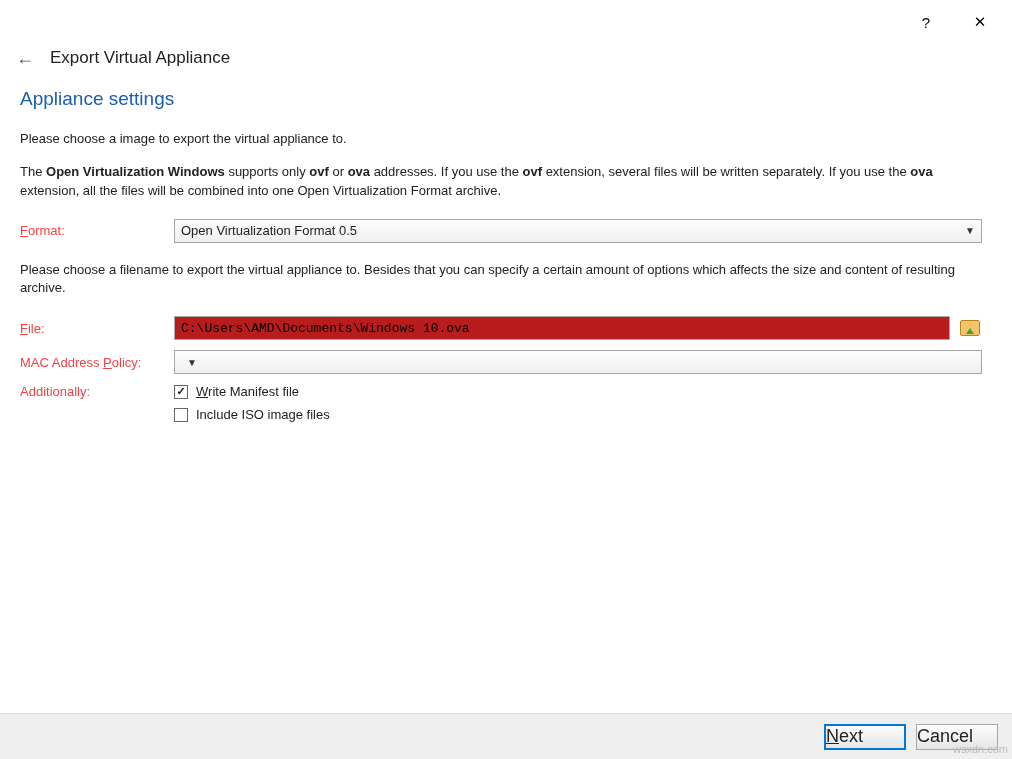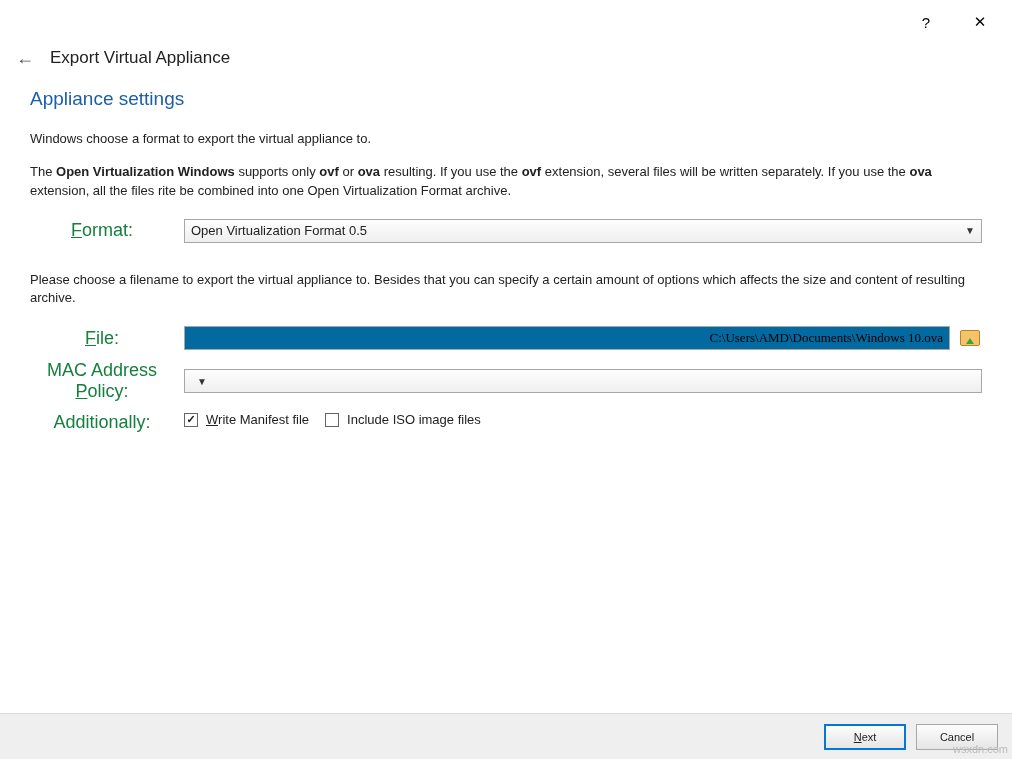--- a/index.html
+++ b/index.html
@@ -38,21 +38,21 @@
       color: #555;
       margin-right: 16px;
       cursor: pointer;
       line-height: 1;
     }
     .header-title {
       font-size: 17px;
       color: #222;
     }
     .content {
-      padding: 0 30px 0 30px;
+      padding: 0 30px 0 20px;
     }
     .section-title {
       font-size: 19px;
       color: #1b5eab;
       margin-bottom: 20px;
       font-weight: normal;
     }
     .para {
       font-size: 13px;
       color: #222;
@@ -61,24 +61,24 @@
     }
     .para b { font-weight: bold; }
     .form-row {
       display: flex;
       align-items: center;
       margin-bottom: 10px;
     }
     .form-row.top-gap { margin-top: 18px; }
     .label-col {
       width: 154px;
-      text-align: center;
+      text-align: left;
       padding-right: 10px;
-      color: #15803d;
-      font-size: 18px;
+      color: #ef4444;
+      font-size: 13px;
     }
     .field-col {
       flex: 1;
       display: flex;
       align-items: center;
     }
     .combo {
       flex: 1;
       height: 24px;
       border: 1px solid #a7a7a7;
@@ -94,23 +94,22 @@
       font-size: 10px;
       color: #333;
       margin-left: 6px;
     }
     .text-input {
       flex: 1;
       height: 24px;
       border: 1px solid #a7a7a7;
       padding: 2px 6px;
       font-size: 13px;
-      background: #0369a1;
-      font-family: Liberation Serif, serif;
-      text-align: right;
+      background: #b91c1c;
+      font-family: Liberation Mono, monospace;
     }
     .browse-btn {
       width: 24px; height: 24px;
       margin-left: 8px;
       display: flex; align-items: center; justify-content: center;
       cursor: pointer;
       font-size: 18px;
       position: relative;
     }
     .folder-icon {
@@ -160,23 +159,23 @@
       justify-content: flex-end;
       align-items: center;
       padding: 0 14px;
     }
     .footer-btn {
       min-width: 82px;
       height: 26px;
       margin-left: 10px;
       border: 1px solid #a7a7a7;
       background: linear-gradient(#fdfdfd,#e5e5e5);
-      font-size: 11px;
-      cursor: pointer;
-      display: flex; align-items: center; justify-content: center;
+      font-size: 18px;
+      cursor: pointer;
+      display: flex; align-items: center; 
     }
     .footer-btn.primary {
       border: 2px solid #0078d7;
     }
     .ul { text-decoration: underline; }
     .watermark {
       position: absolute;
       bottom: 4px; right: 4px;
       font-size: 11px;
       color: #bbb;
@@ -191,38 +190,38 @@
 </div>
 
 <div class="header-row">
   <div class="back-arrow">←</div>
   <div class="header-title">Export Virtual Appliance</div>
 </div>
 
 <div class="content">
   <div class="section-title">Appliance settings</div>
 
-  <p class="para">Windows choose a format to export the virtual appliance to.</p>
+  <p class="para">Please choose a image to export the virtual appliance to.</p>
 
   <p class="para">
-    <span>The </span><b>Open Virtualization Windows</b><span> supports only </span><b>ovf</b><span> or </span><b>ova</b><span> resulting. If you use the </span><b>ovf</b><span> extension, several files will be written separately. If you use the </span><b>ova</b><span> extension, all the files rite be combined into one Open Virtualization Format archive.</span>
+    <span>The </span><b>Open Virtualization Windows</b><span> supports only </span><b>ovf</b><span> or </span><b>ova</b><span> addresses. If you use the </span><b>ovf</b><span> extension, several files will be written separately. If you use the </span><b>ova</b><span> extension, all the files will be combined into one Open Virtualization Format archive.</span>
   </p>
 
 
   <div class="form-row top-gap">
     <div class="label-col"><span class="ul">F</span>ormat:</div>
     <div class="field-col">
       <div class="combo">
         <span>Open Virtualization Format 0.5</span>
         <span class="chev">▼</span>
       </div>
     </div>
   </div>
 
-  <p class="para" style="margin-top:28px;">Please choose a filename to export the virtual appliance to. Besides that you can specify a certain amount of options which affects the size and content of resulting archive.</p>
+  <p class="para" style="margin-top:18px;">Please choose a filename to export the virtual appliance to. Besides that you can specify a certain amount of options which affects the size and content of resulting archive.</p>
 
   <div class="form-row top-gap">
     <div class="label-col"><span class="ul">F</span>ile:</div>
     <div class="field-col">
       <input class="text-input" type="text" value="C:\Users\AMD\Documents\Windows 10.ova" style="">
       <div class="browse-btn">
         <div class="folder-icon"></div>
       </div>
     </div>
   </div>
@@ -231,21 +230,21 @@
     <div class="label-col">MAC Address <span class="ul">P</span>olicy:</div>
     <div class="field-col">
       <div class="combo">
         <span class="chev">▼</span>
       </div>
     </div>
   </div>
 
   <div class="form-row" style="align-items:flex-start;">
     <div class="label-col">Additionally:</div>
-    <div class="field-col" style="flex-direction:row; align-items:flex-start;gap:16px;">
+    <div class="field-col" style="flex-direction:column; align-items:flex-start;">
       <div class="checkbox-row">
         <div class="checkbox checked"></div>
         <span><span class="ul">W</span>rite Manifest file</span>
       </div>
       <div class="checkbox-row">
         <div class="checkbox"></div>
         <span>Include ISO image files</span>
       </div>
     </div>
   </div>

